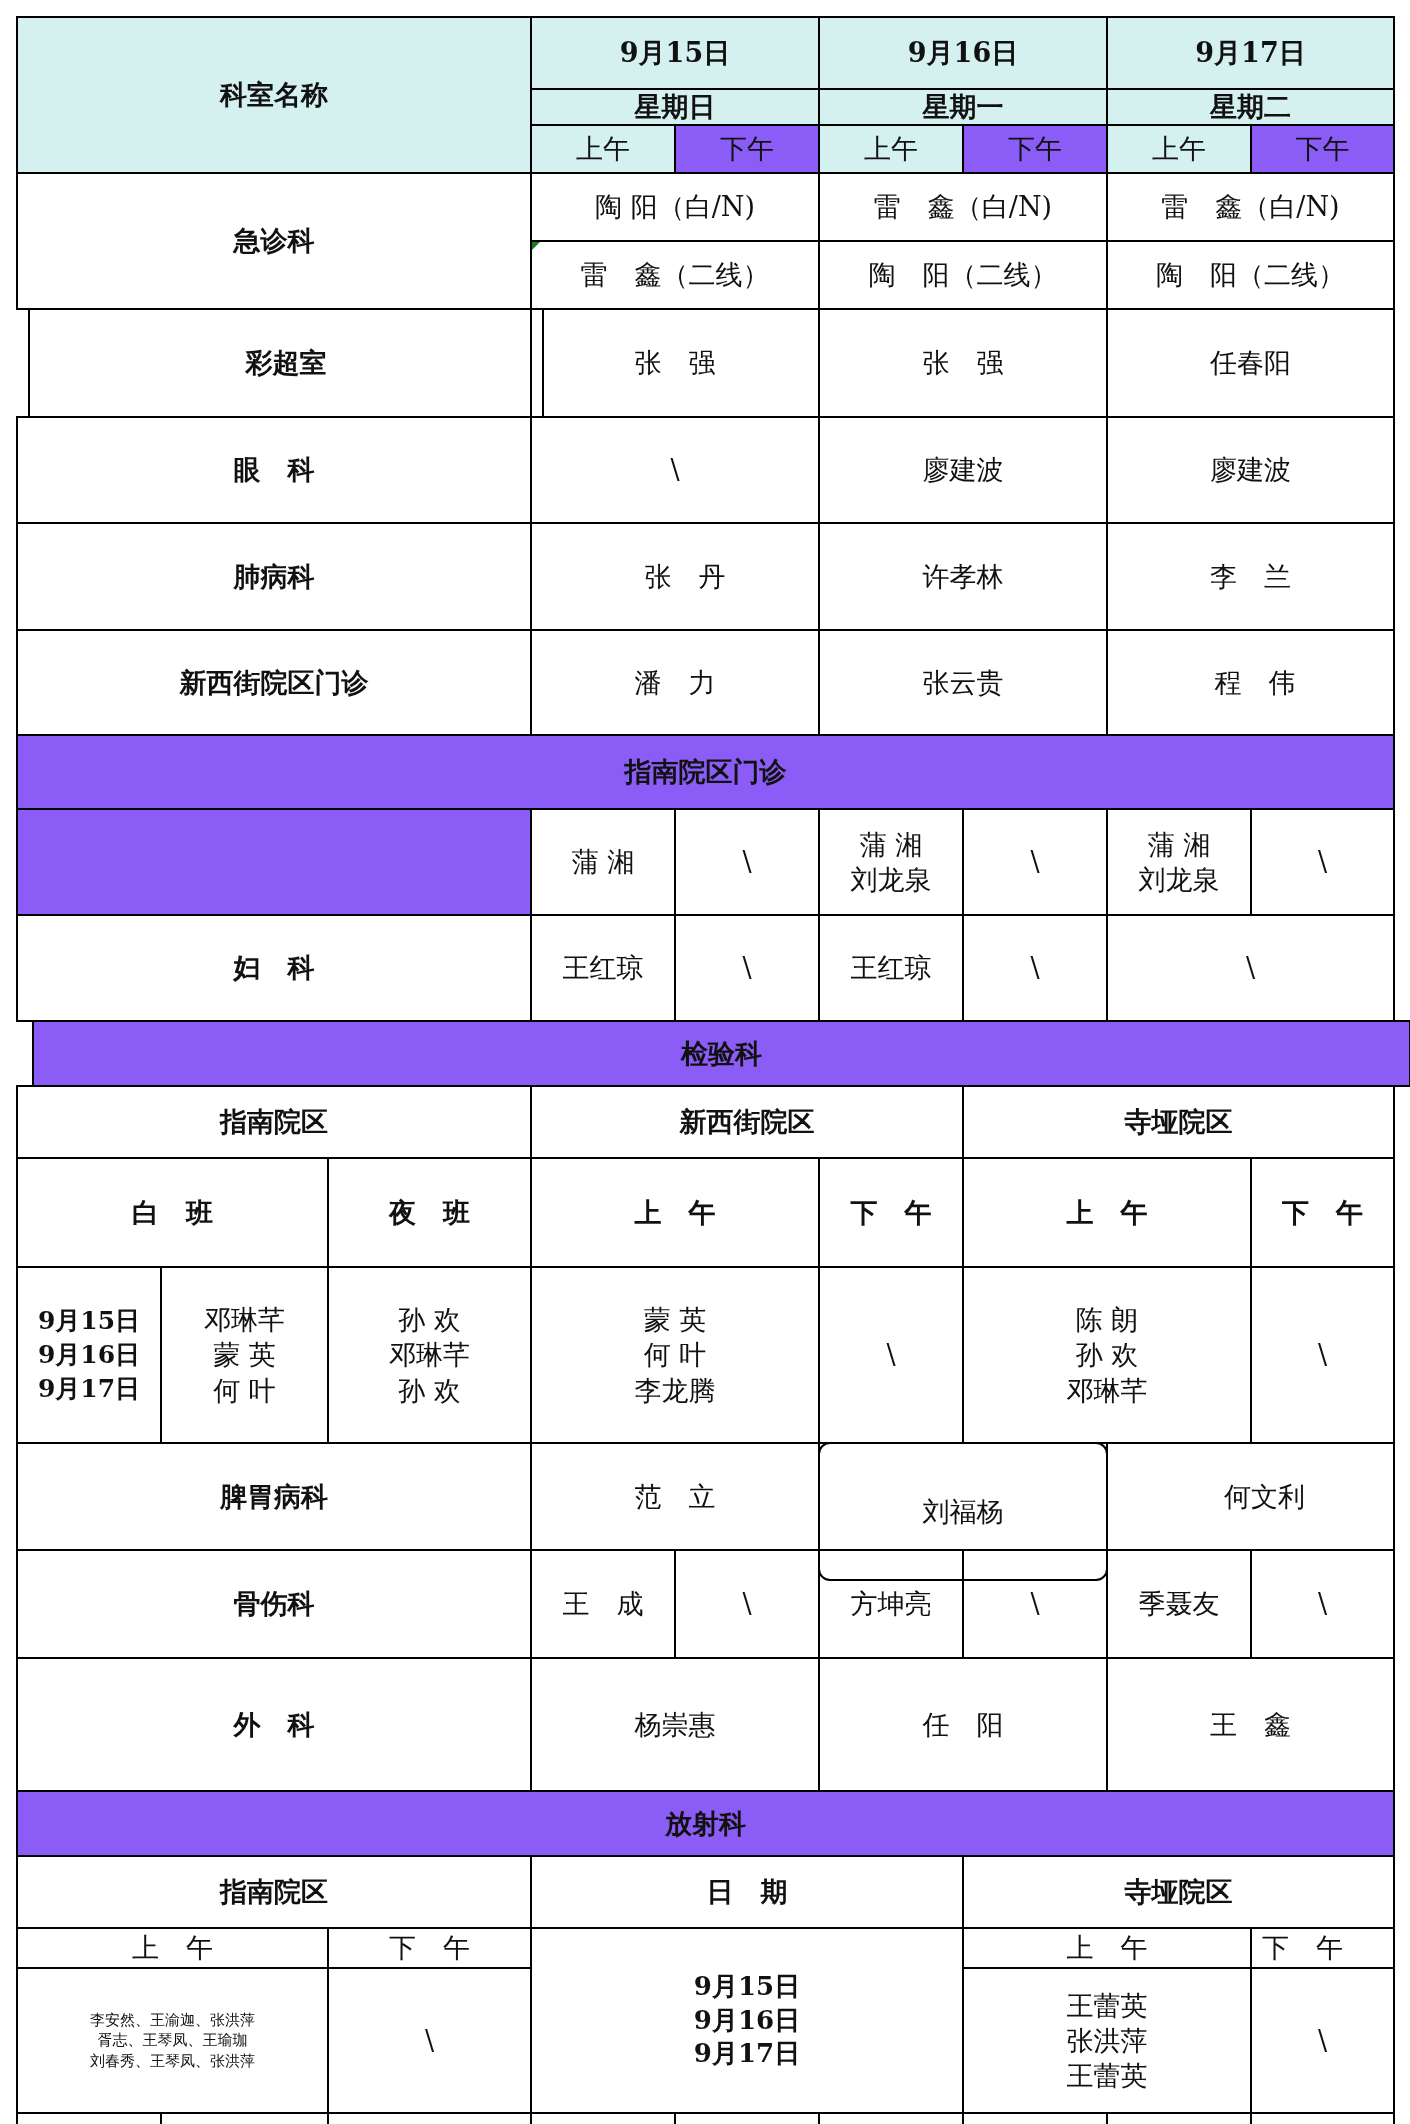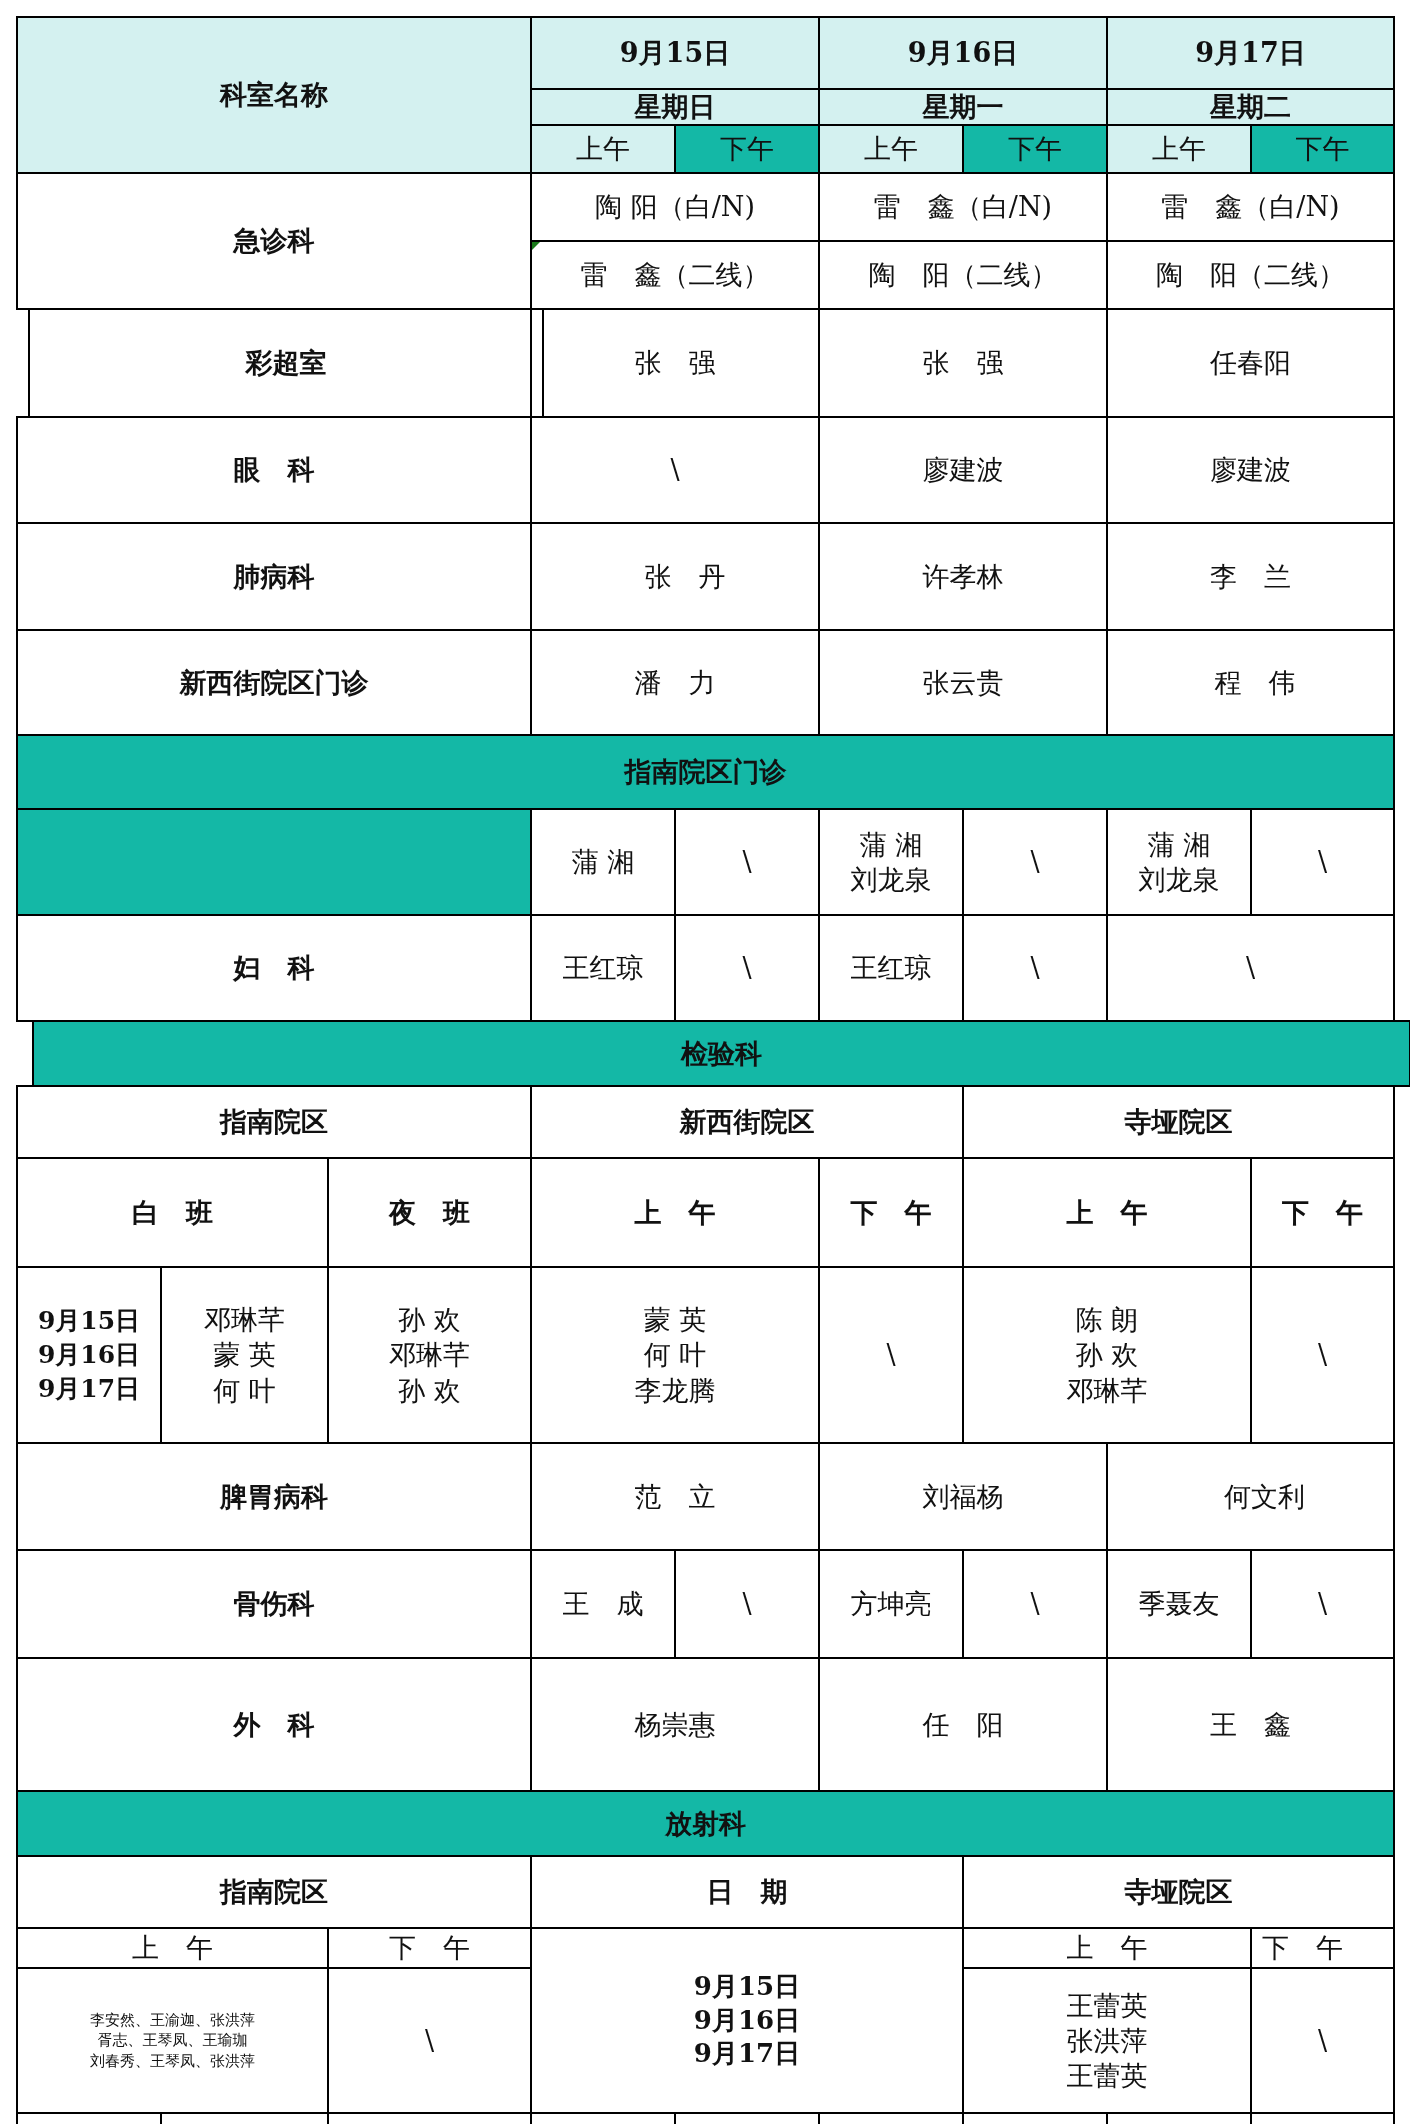--- a/index.html
+++ b/index.html
@@ -3,21 +3,21 @@
 <meta charset="utf-8">
 <style>
   html, body { margin:0; padding:0; background:#ffffff; }
   body { width:1410px; height:2124px; position:relative; overflow:hidden;
          font-family:"DejaVu Serif","Liberation Serif",serif; color:#111; }
   .c { position:absolute; box-sizing:border-box; border:2px solid #000;
        display:flex; align-items:center; justify-content:center; text-align:center;
        font-size:27px; line-height:1.3; white-space:pre-line; }
   .b { font-weight:bold; }
   .cyan { background:#d4f1f0; }
-  .peach { background:#14b8a6; }
+  .peach { background:#8b5cf6; }
   .sm { font-size:15px; line-height:1.35; }
   .left { justify-content:flex-start; padding-left:10px; }
   .tri { position:absolute; width:0; height:0; border-top:8px solid #1a7a1a; border-right:8px solid transparent; }
 </style>
 </head>
 <body>
 
 <div class="c cyan b" style="left:16px;top:16px;width:516px;height:158px;">科室名称</div>
 
 <div class="c cyan b" style="left:530px;top:16px;width:290px;height:74px;">9月15日</div>
@@ -109,21 +109,21 @@
 何 叶
 李龙腾</div>
 <div class="c" style="left:818px;top:1266px;width:146px;height:178px;">\</div>
 <div class="c" style="left:962px;top:1266px;width:290px;height:178px;">陈 朗
 孙 欢
 邓琳芊</div>
 <div class="c" style="left:1250px;top:1266px;width:145px;height:178px;">\</div>
 
 <div class="c b" style="left:16px;top:1442px;width:516px;height:109px;">脾胃病科</div>
 <div class="c" style="left:530px;top:1442px;width:290px;height:109px;">范　立</div>
-<div class="c" style="left:818px;top:1442px;width:290px;height:109px;">刘福杨</div>
+<div class="c" style="left:818px;top:1442px;width:290px;height:139px;border-radius:12px;">刘福杨</div>
 <div class="c" style="left:1106px;top:1442px;width:289px;height:109px;padding-left:28px;">何文利</div>
 
 <div class="c b" style="left:16px;top:1549px;width:516px;height:110px;">骨伤科</div>
 <div class="c" style="left:530px;top:1549px;width:146px;height:110px;">王　成</div>
 <div class="c" style="left:674px;top:1549px;width:146px;height:110px;">\</div>
 <div class="c" style="left:818px;top:1549px;width:146px;height:110px;">方坤亮</div>
 <div class="c" style="left:962px;top:1549px;width:146px;height:110px;">\</div>
 <div class="c" style="left:1106px;top:1549px;width:146px;height:110px;">季聂友</div>
 <div class="c" style="left:1250px;top:1549px;width:145px;height:110px;">\</div>
 

